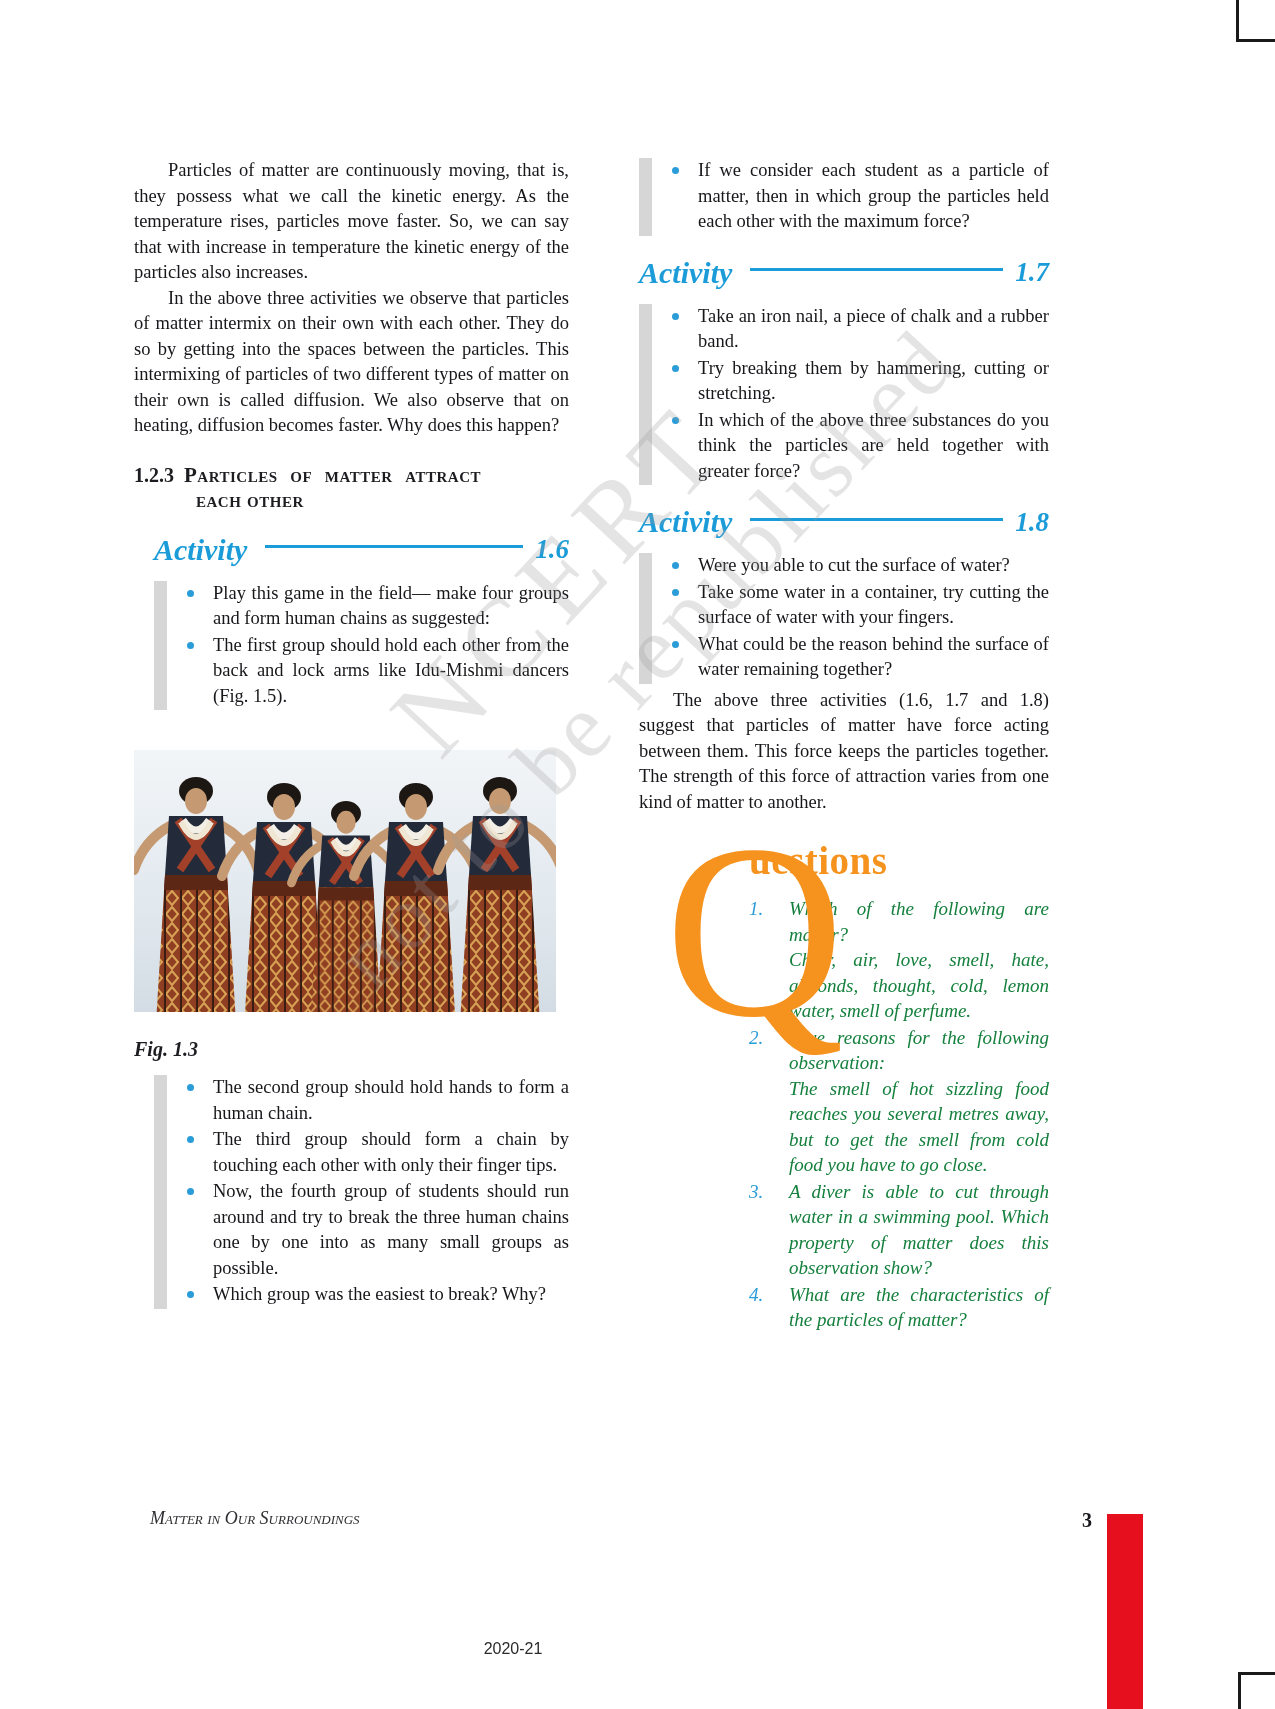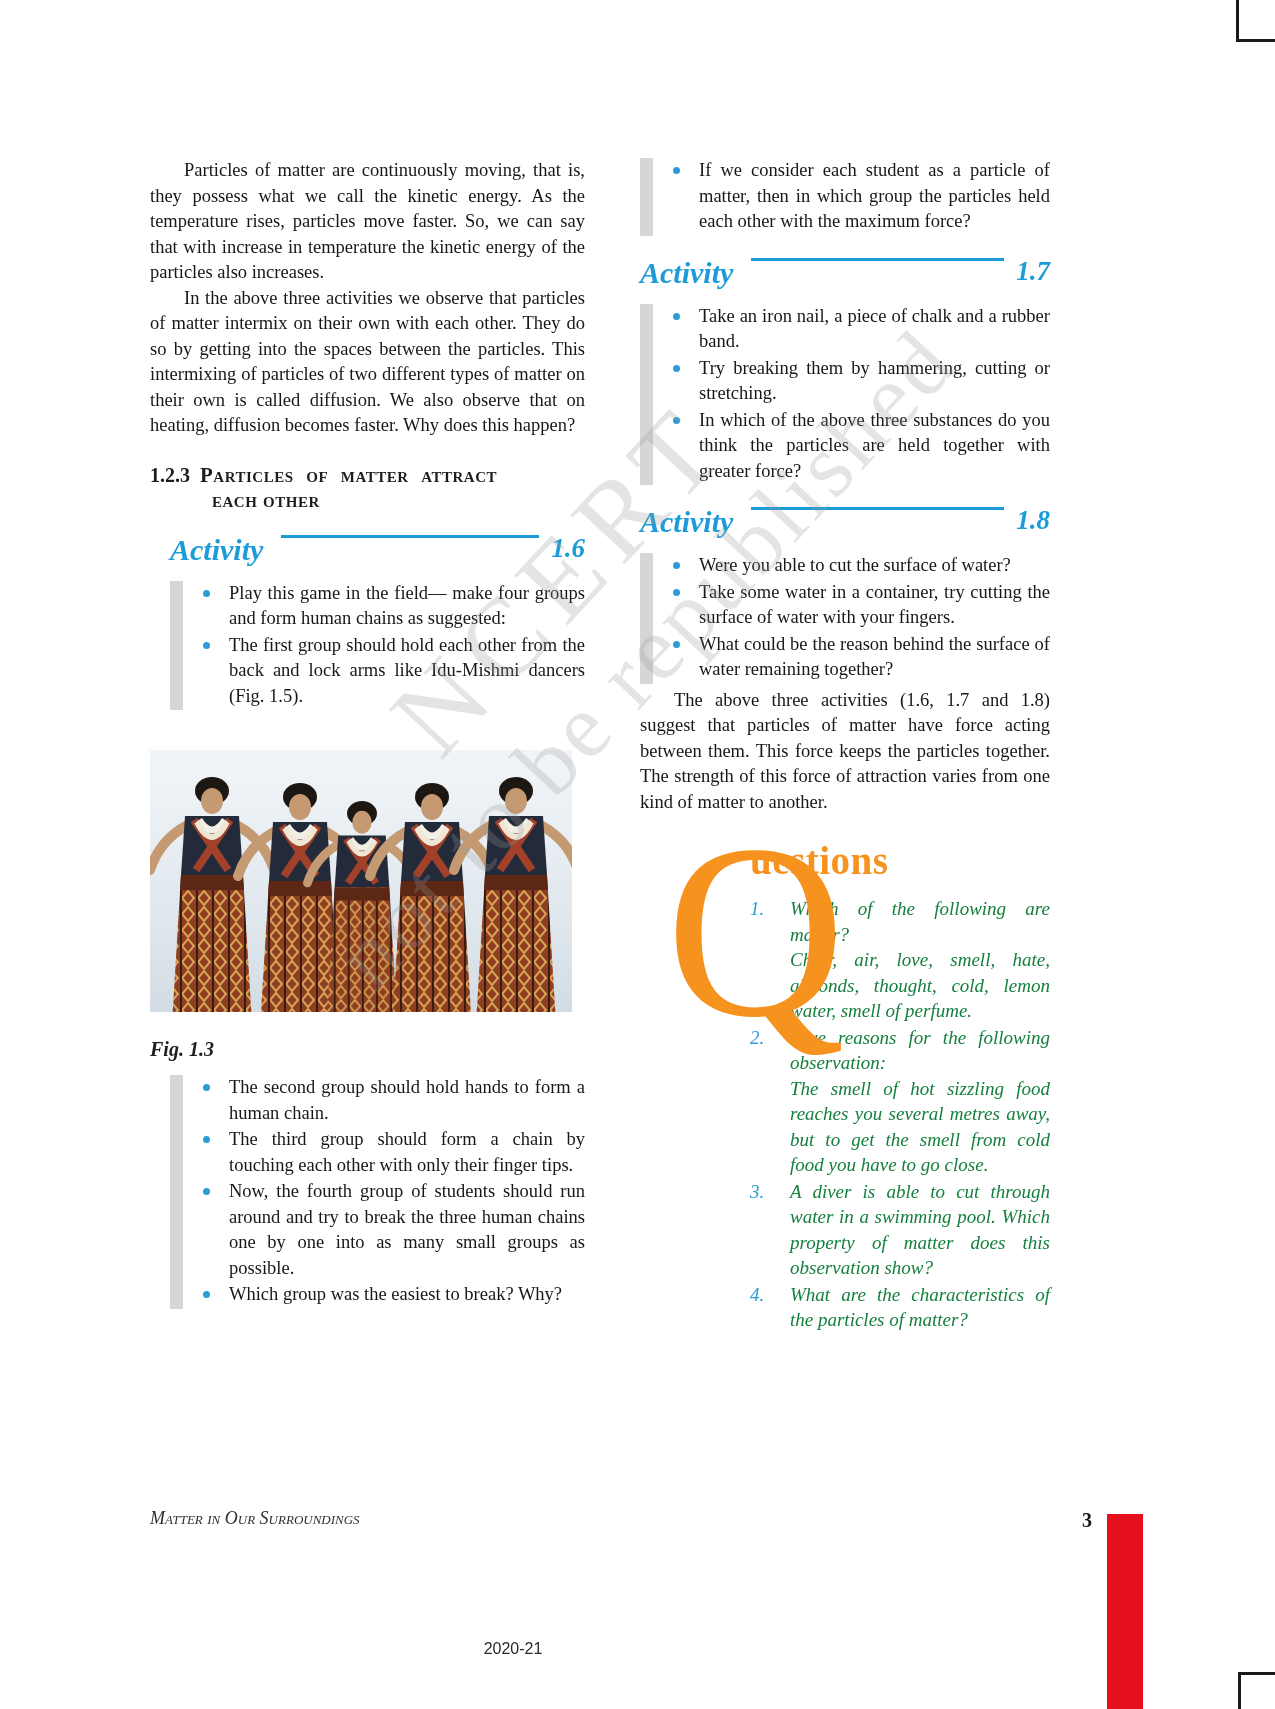--- a/index.html
+++ b/index.html
@@ -17,35 +17,35 @@
   
   .watermark{
     position:absolute;left:110px;top:500px;width:980px;z-index:6;
     text-align:center;transform:rotate(-47deg);transform-origin:50% 50%;
     pointer-events:none;color:#9b9b9b;opacity:.26;
   }
   .watermark .wm1{font-size:112px;letter-spacing:14px;line-height:1.1}
   .watermark .wm2{font-size:92px;letter-spacing:4px;line-height:1.2}
 
   
-  .content{position:absolute;left:150px;top:158px;display:flex;gap:55px;z-index:2}
+  .content{position:absolute;left:134px;top:158px;display:flex;gap:70px;z-index:2}
   .col-left{width:435px}
   .col-right{width:410px}
   p.body-para{
     margin:0;font-size:18.5px;line-height:25.5px;text-align:justify;text-indent:34px;
   }
   
   .section-heading{margin:24px 0 0 0;font-weight:bold;color:#1d1c21}
   .sh-line1{font-size:17.5px;letter-spacing:.5px;word-spacing:7px}
   .sh-num{font-size:20px;margin-right:10px;letter-spacing:0}
   .sh-caps{font-variant:small-caps;font-size:21px}
   .sh-line2{font-variant:small-caps;font-size:21px;margin-left:62px;letter-spacing:.5px}
 
   
-  .activity{display:flex;align-items:flex-start;margin:22px 0 16px 20px}
+  .activity{display:flex;align-items:center;margin:22px 0 16px 20px}
   .col-right .activity{margin-left:0}
   .act-word{font-style:italic;font-weight:600;font-size:30px;color:#1b9cd8;line-height:1}
   .act-rule{flex:1;border-bottom:3px solid #1b9cd8;margin:0 12px 6px 18px}
   .act-num{font-style:italic;font-weight:700;font-size:27px;color:#1b9cd8;line-height:1}
 
   
   .bullet-block{display:flex;margin:6px 0 0 20px}
   .col-right .bullet-block{margin-left:0}
   .side-bar{width:13px;background:#d6d6d6;flex:none;margin-right:17px}
   ul.bullets{list-style:none;margin:0;padding:0;flex:1}

